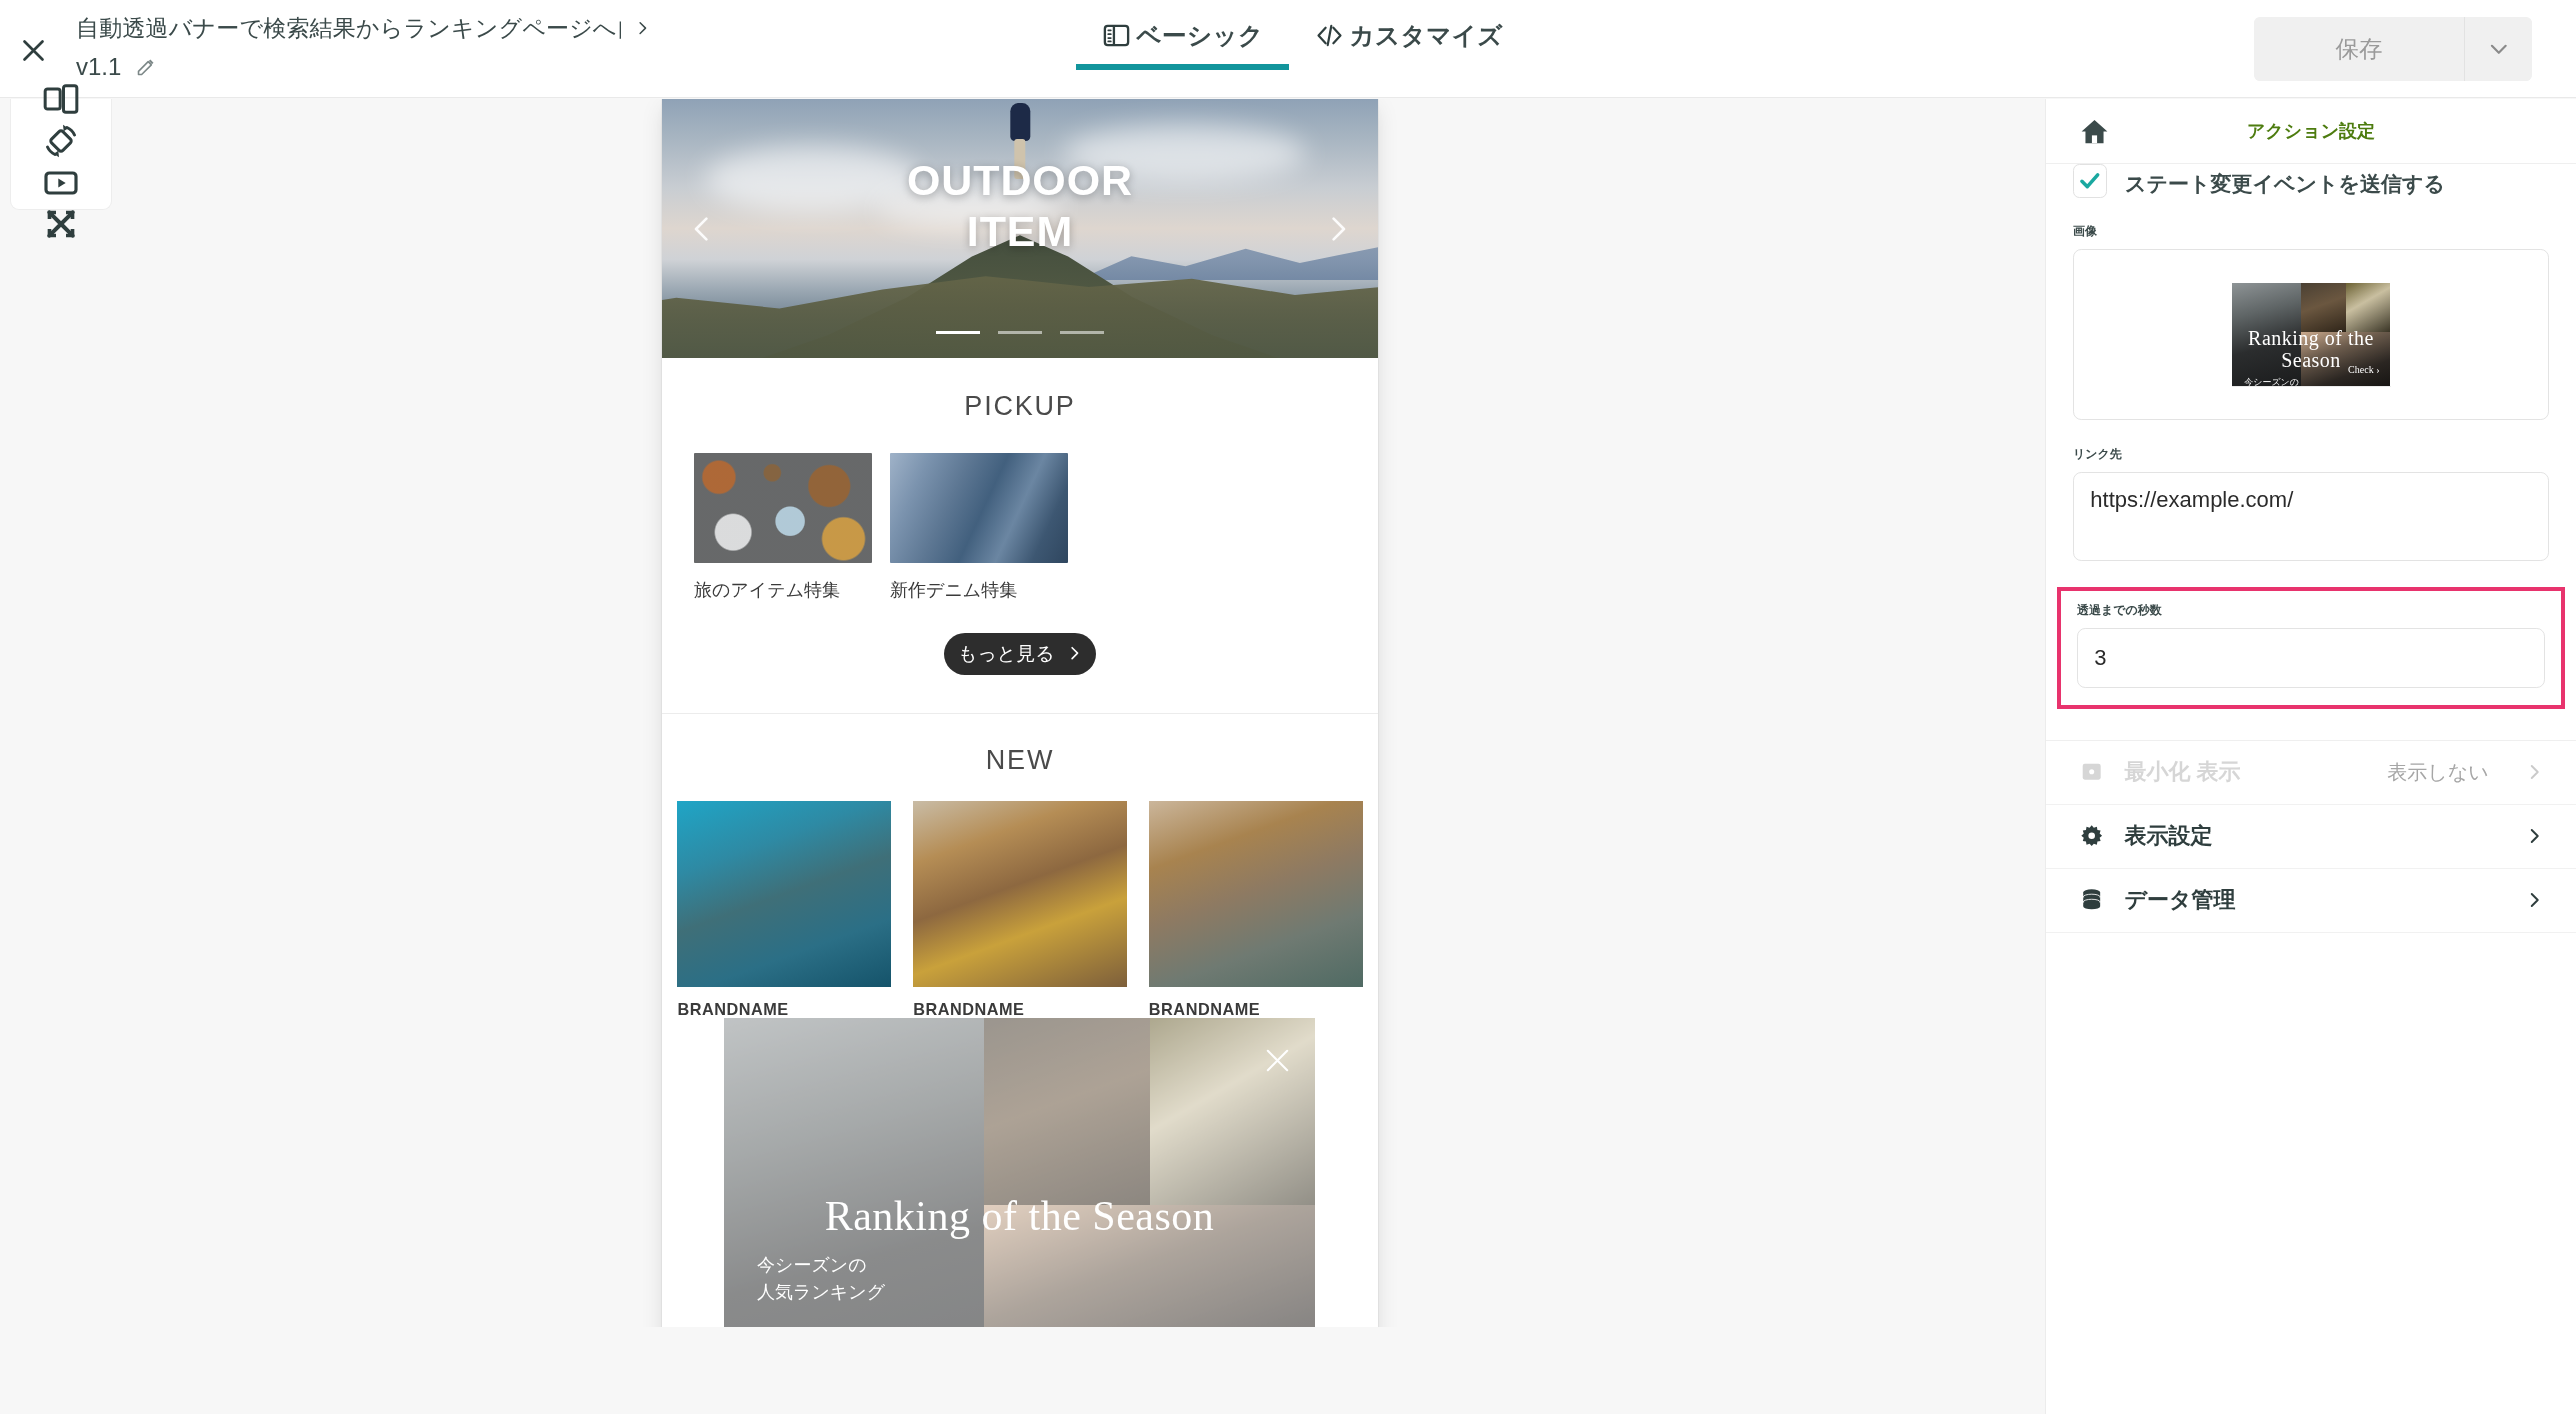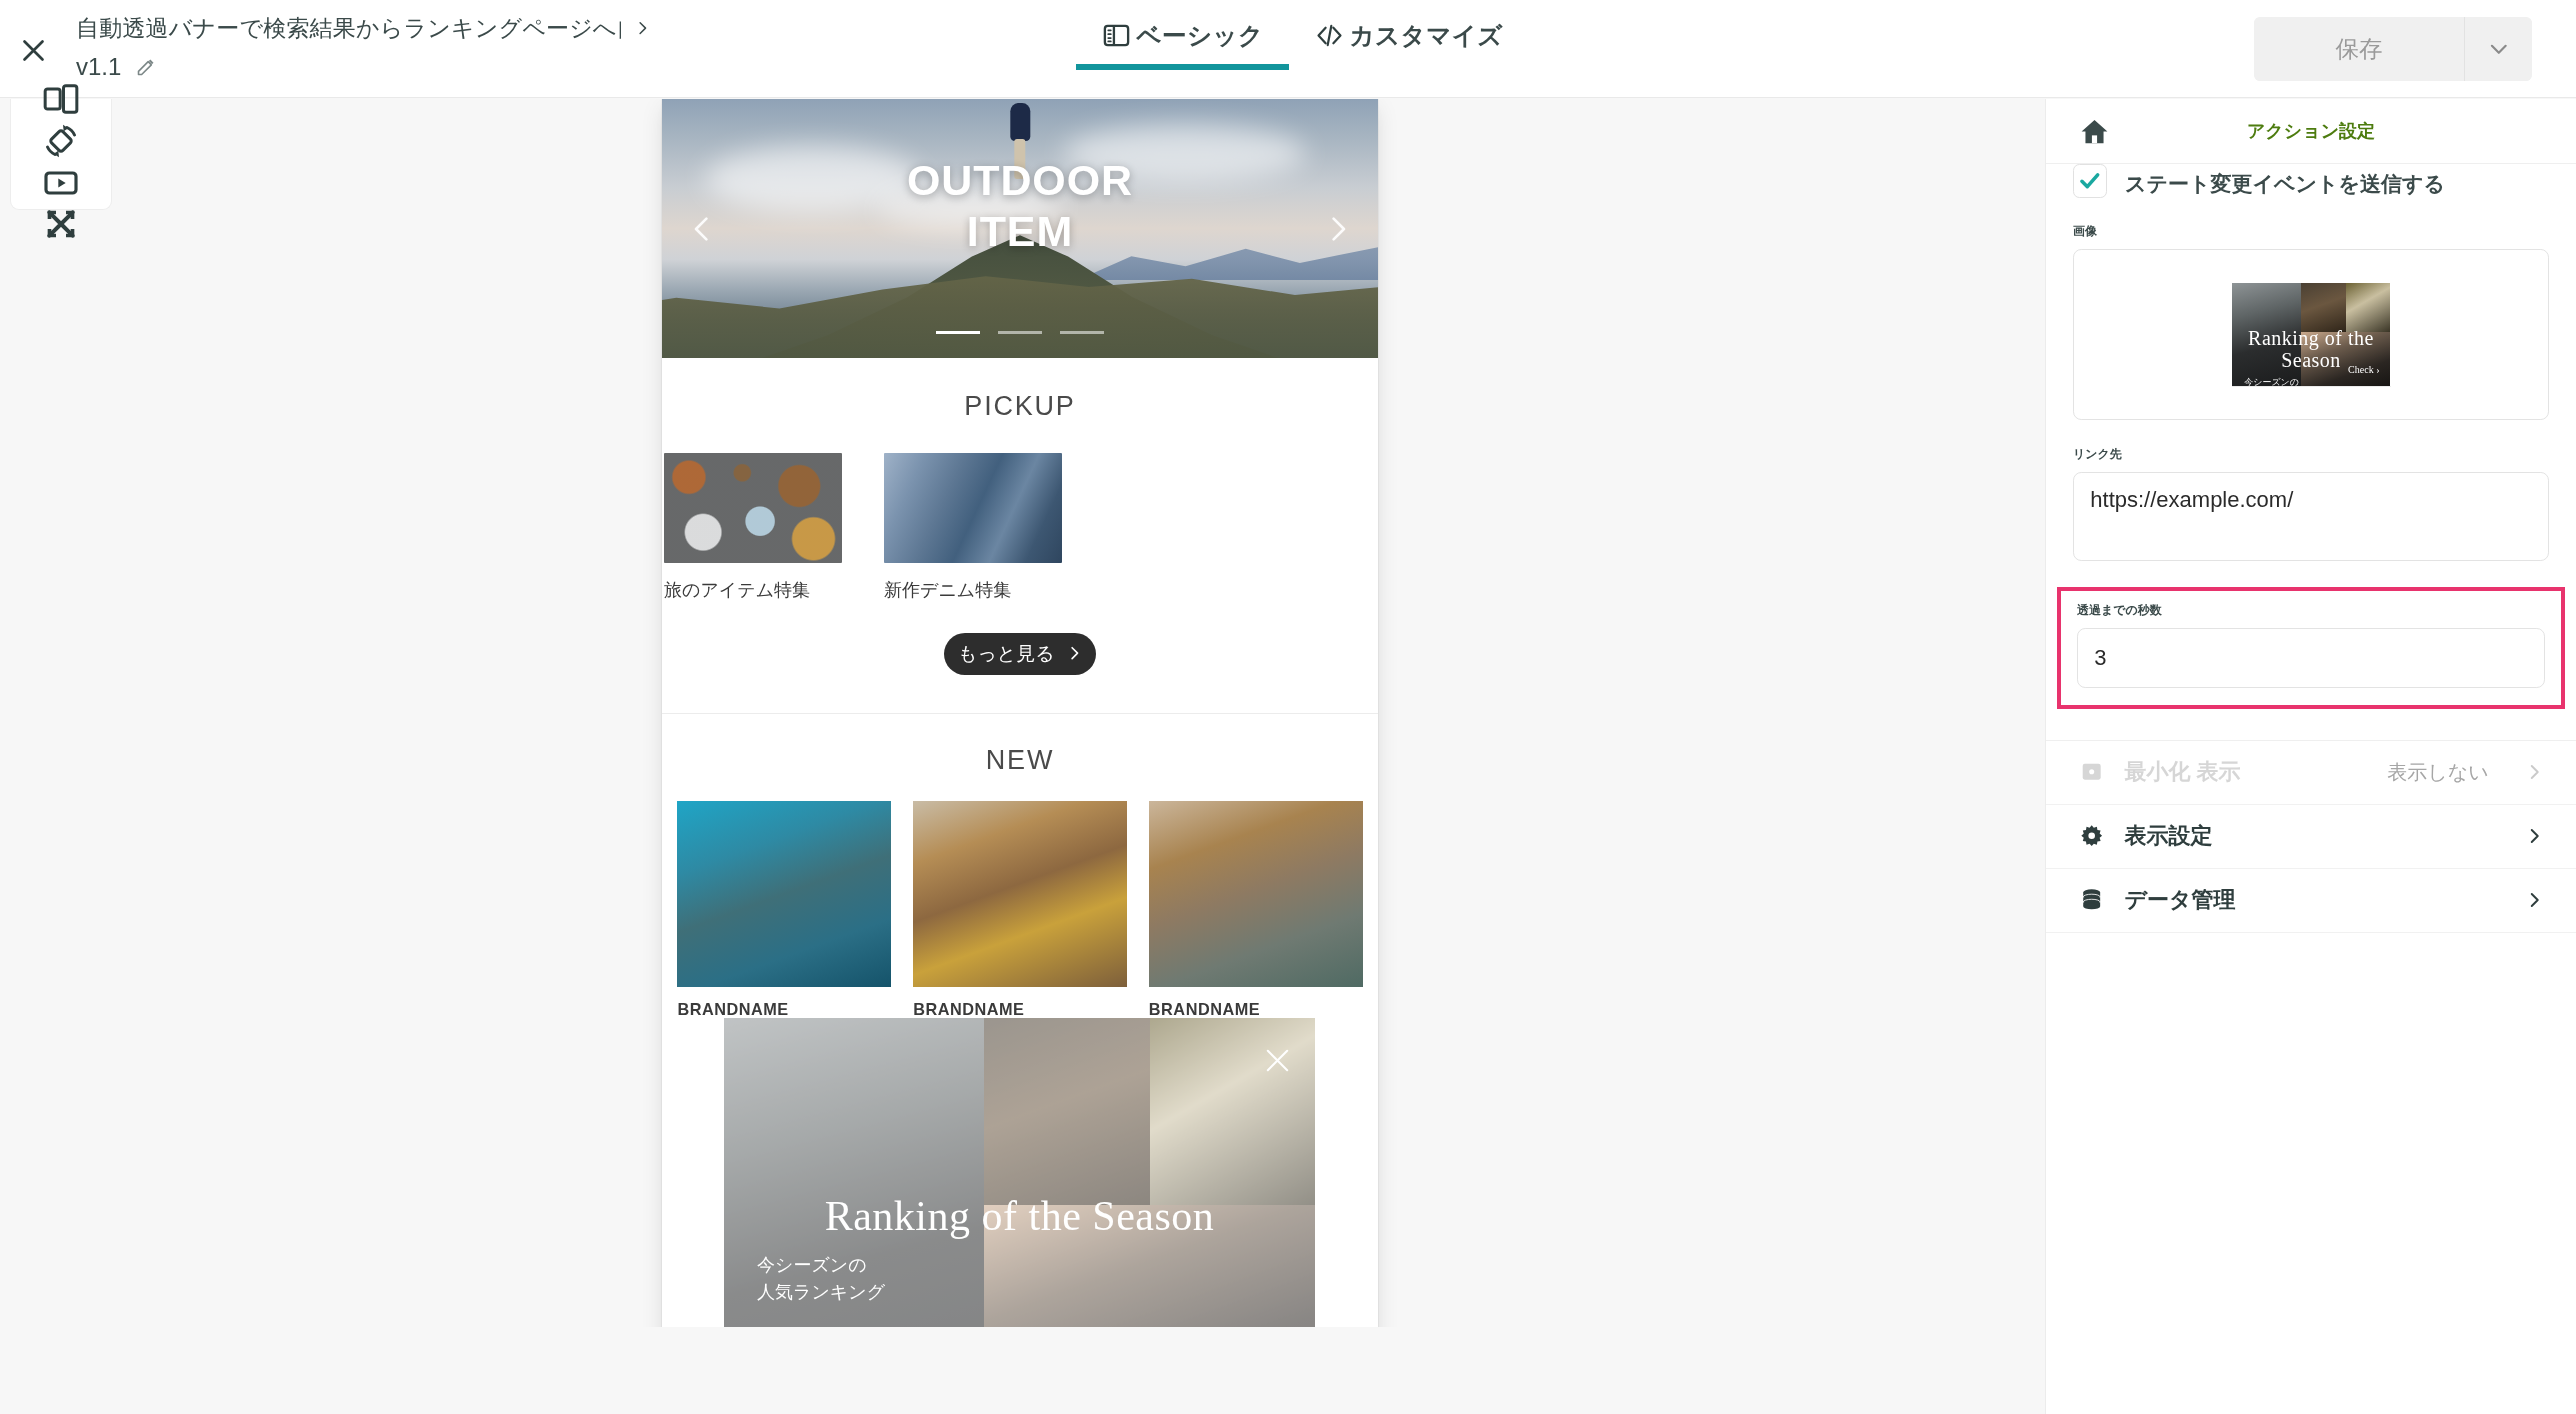--- a/index.html
+++ b/index.html
@@ -133,21 +133,21 @@
   .hero-arrow.l { left: 25.4px; } .hero-arrow.r { right: 25.4px; }
   .hero-dots {
     position: absolute; left: 0; right: 0; bottom: 23.6px;
     display: flex; gap: 18px; justify-content: center;
   }
   .hero-dots i { display: block; width: 44px; height: 3.6px; background: rgba(255,255,255,.55); }
   .hero-dots i.on { background: #ffffff; }
 
   
   .sect-title { text-align: center; font-size: 27px; color: #4a4a4a; letter-spacing: 1.8px; margin: 33px 0 0; font-weight: 400; }
-  .pick-grid { display: flex; gap: 42px; padding: 31px 2px 0; }
+  .pick-grid { display: flex; gap: 18px; padding: 31px 32px 0; }
   .pick-card { width: 178px; }
   .pick-img { width: 178px; height: 110px; border-radius: 0.9px; }
   .pick-img.travel {
     background:
       linear-gradient(135deg, rgba(0,0,0,.06), rgba(0,0,0,.06)),
       radial-gradient(circle at 14% 22%, #b96f3a 0 9%, transparent 10%),
       radial-gradient(circle at 44% 18%, #8d6a45 0 6%, transparent 7%),
       radial-gradient(circle at 76% 30%, #9b6a3d 0 13%, transparent 14%),
       radial-gradient(circle at 22% 72%, #e8e9ea 0 11%, transparent 12%),
       radial-gradient(circle at 54% 62%, #bcd6e4 0 12%, transparent 13%),

